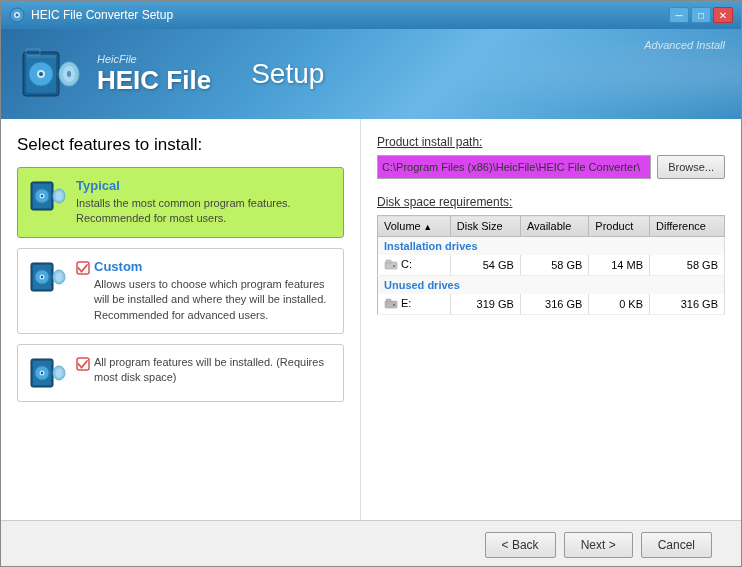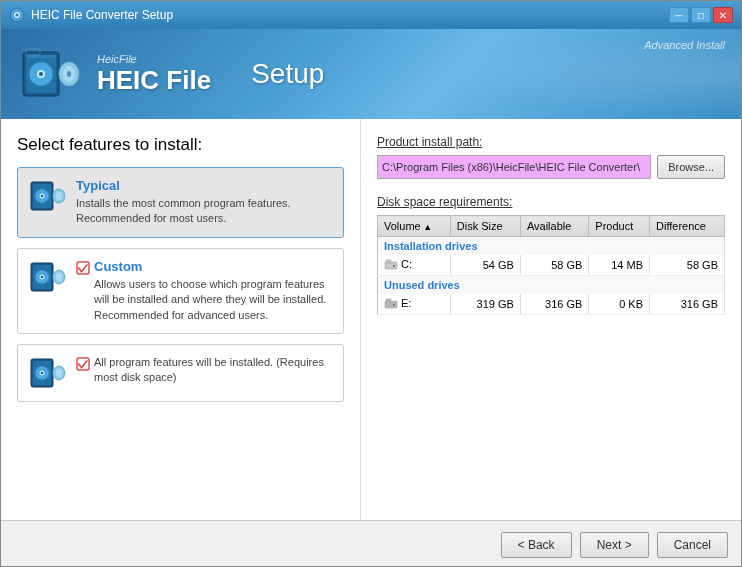--- a/index.html
+++ b/index.html
@@ -132,21 +132,21 @@
       margin-bottom: 10px;
       padding: 10px 12px;
       display: flex;
       align-items: flex-start;
       gap: 10px;
       cursor: pointer;
       background: white;
     }
     .feature-option.selected {
       border-color: #5ba3d9;
-      background: #e5e5e5;
+      background: #bef264;
     }
     .feature-icon {
       width: 36px;
       height: 36px;
       flex-shrink: 0;
     }
     .feature-text {}
     .feature-name {
       color: #2a7fd4;
       font-size: 13px;
@@ -180,21 +180,21 @@
       display: flex;
       gap: 6px;
       margin-bottom: 16px;
     }
     .path-input {
       flex: 1;
       height: 24px;
       border: 1px solid #aaa;
       padding: 0 4px;
       font-size: 11px;
-      background: #f0abfc;
+      background: #d946ef;
       color: #333;
     }
     .browse-btn {
       height: 24px;
       padding: 0 10px;
       background: linear-gradient(to bottom, #f5f5f5, #e0e0e0);
       border: 1px solid #999;
       border-radius: 2px;
       cursor: pointer;
       font-size: 11px;
@@ -243,21 +243,21 @@
     .drive-row td { border-bottom: 1px solid #eee; }
 
     
     .footer {
       height: 48px;
       background: #f0f0f0;
       border-top: 1px solid #ccc;
       display: flex;
       align-items: center;
       justify-content: flex-end;
-      padding: 0 13px;
+      padding: 0 29px;
       gap: 8px;
     }
     .footer-btn {
       height: 26px;
       padding: 0 16px;
       background: linear-gradient(to bottom, #f5f5f5, #e0e0e0);
       border: 1px solid #999;
       border-radius: 2px;
       cursor: pointer;
       font-size: 12px;

